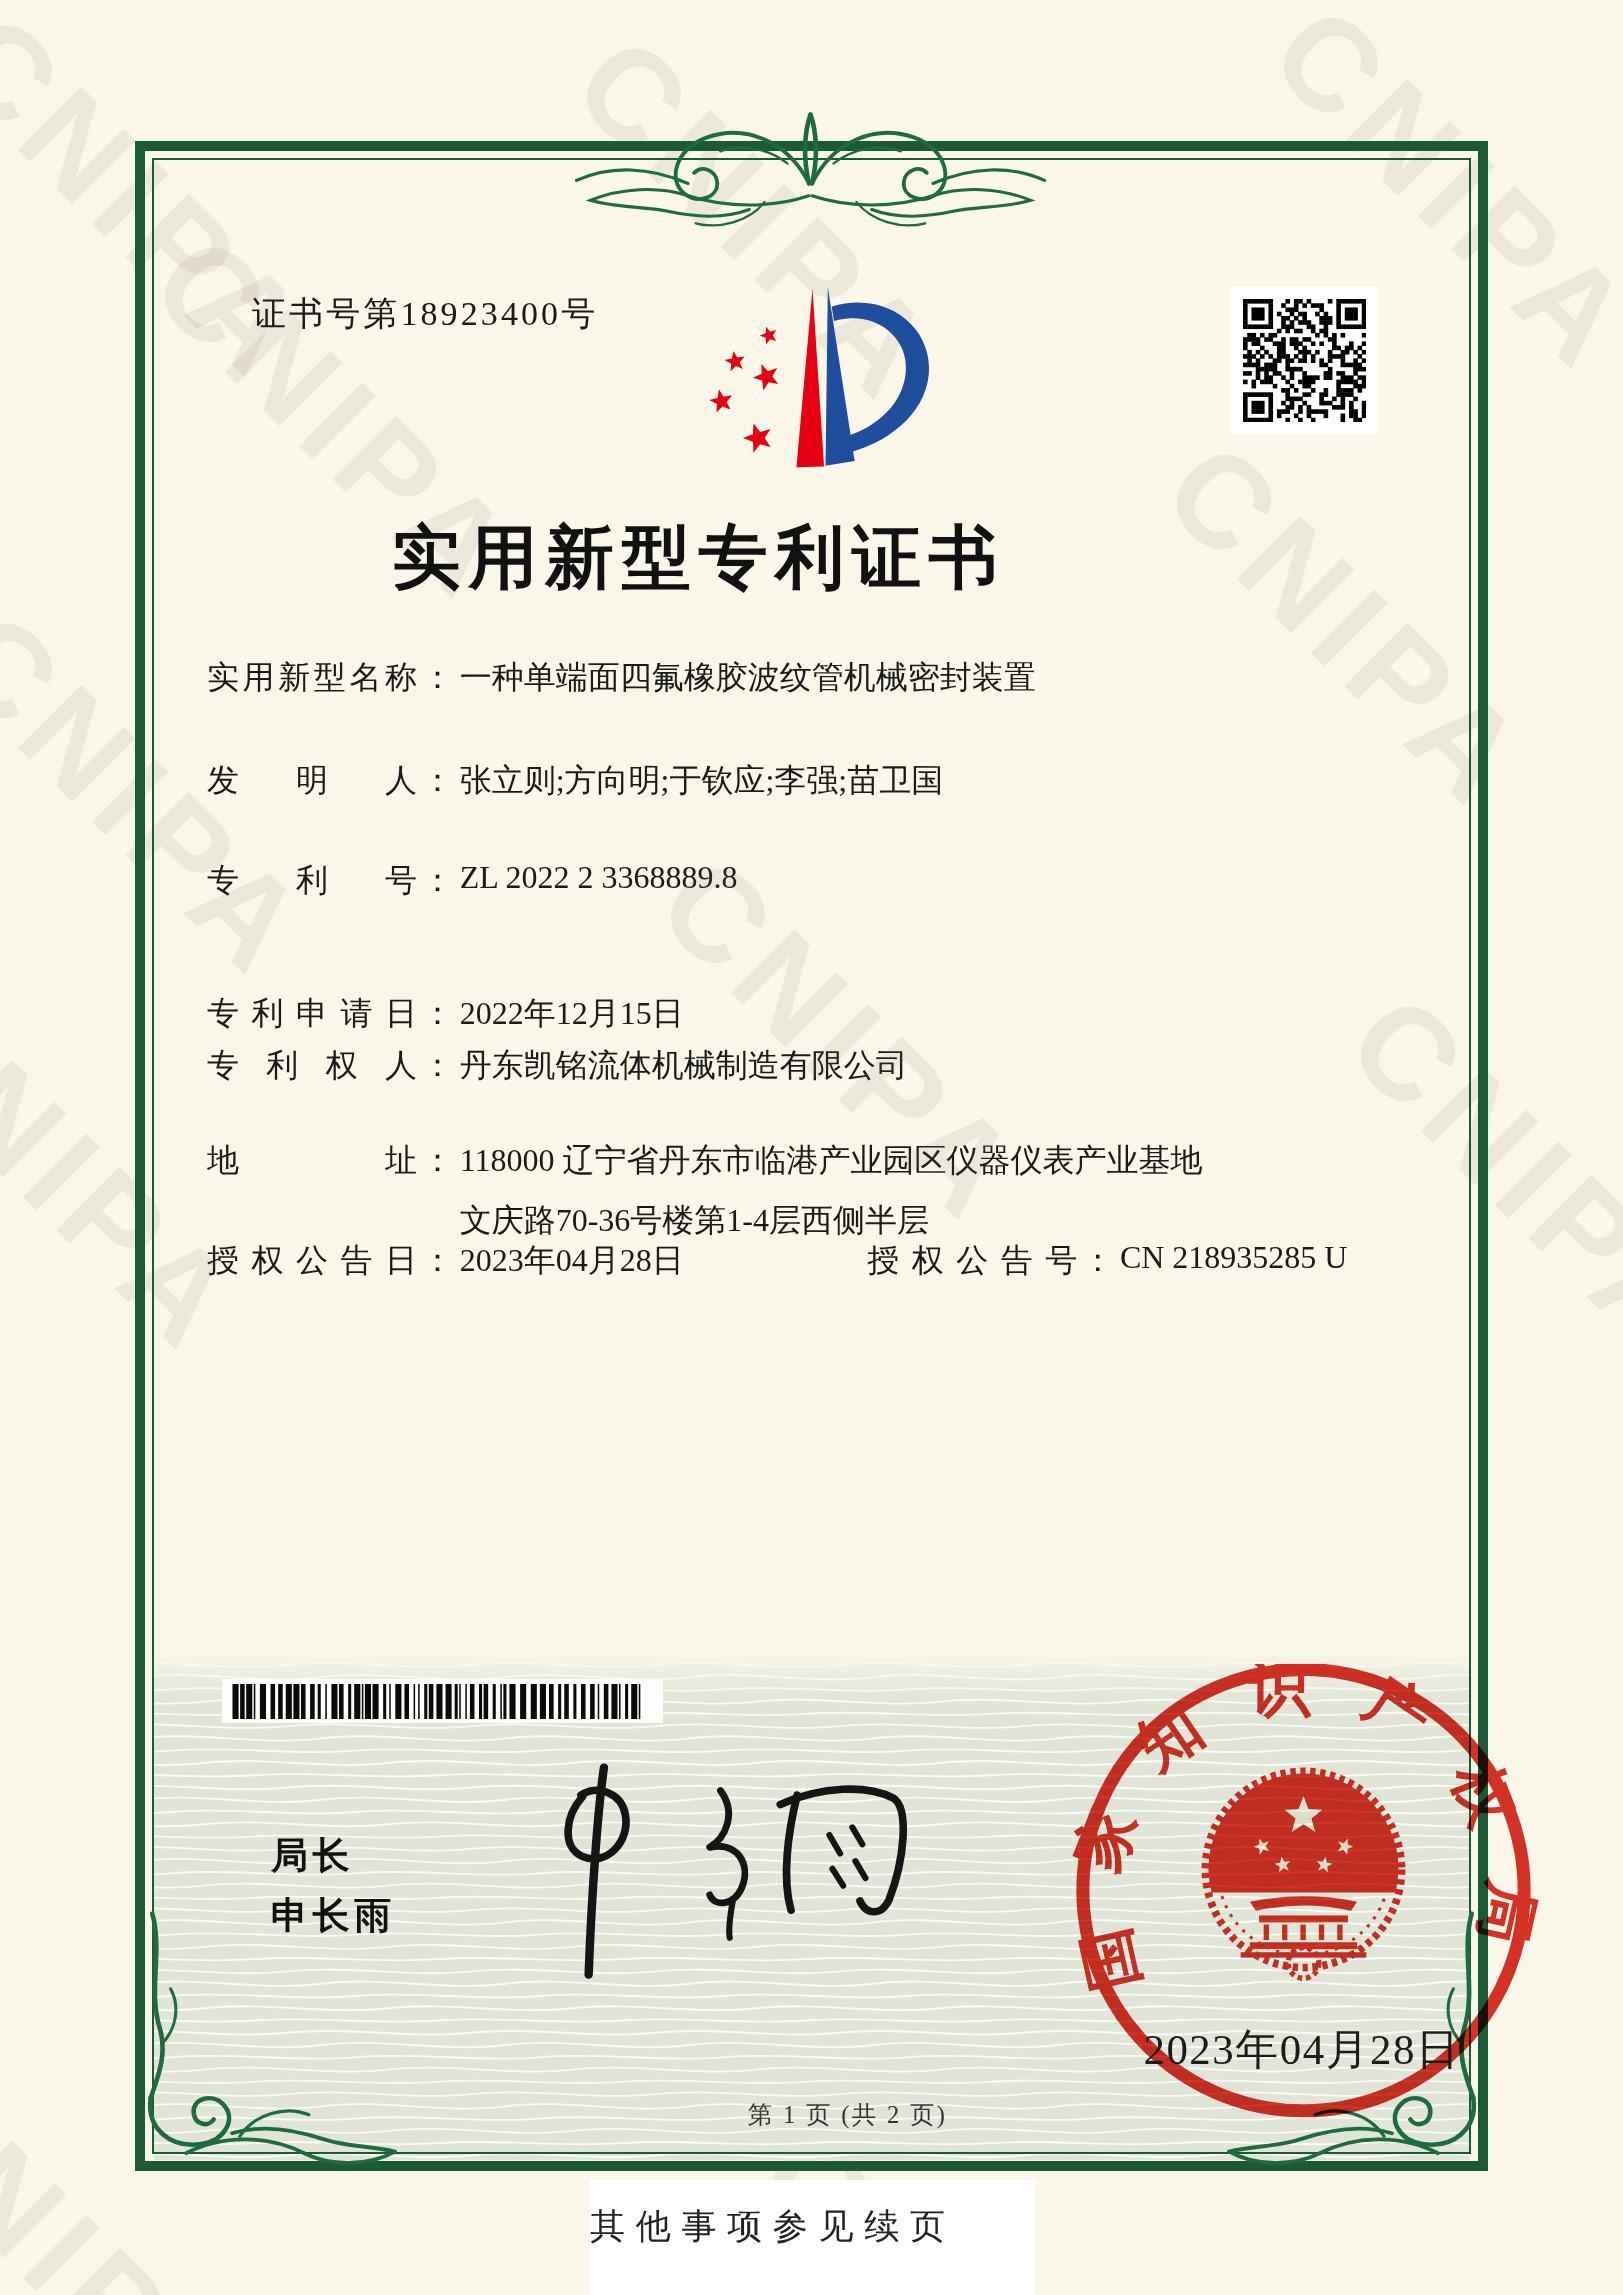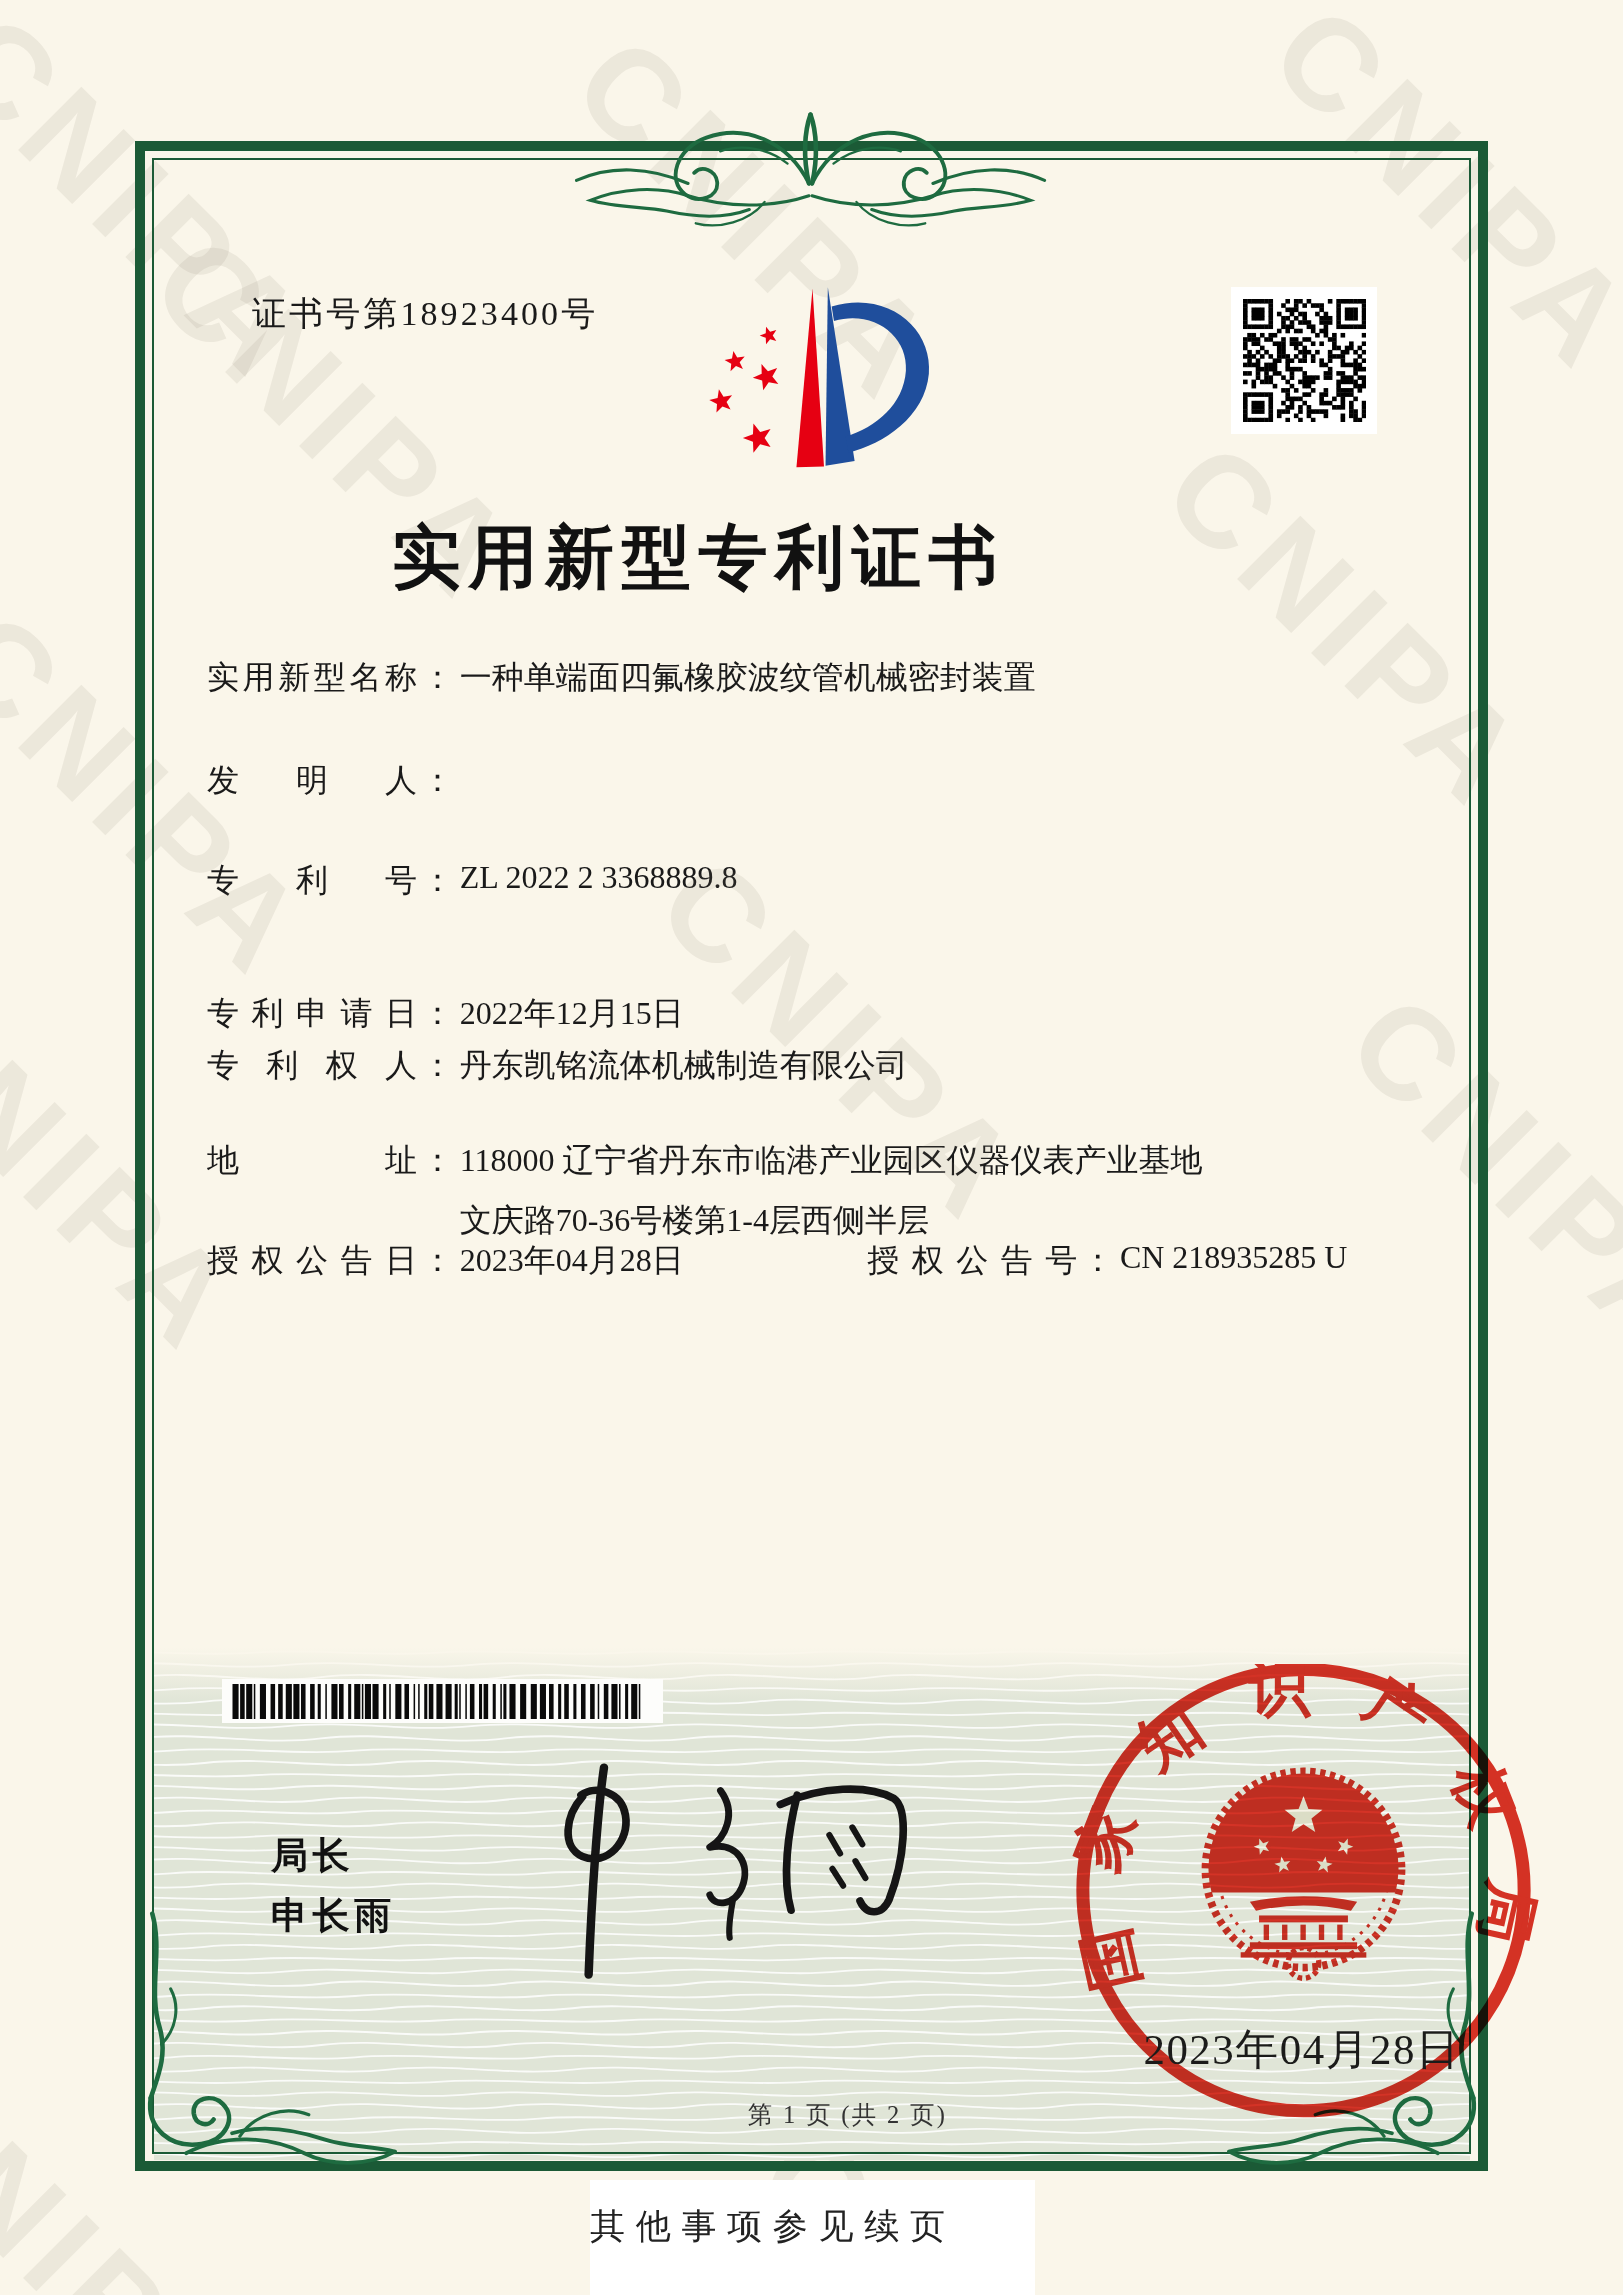--- a/index.html
+++ b/index.html
@@ -586,20 +586,21 @@
   <div class="content" id="title">实用新型专利证书</div>
 
   <div class="field-row" style="top:656px">
     <span class="flabel">实用新型名称</span>
     <span class="fcolon">：</span>
     <span class="fvalue">一种单端面四氟橡胶波纹管机械密封装置</span>
   </div>
   <div class="field-row" style="top:759px">
     <span class="flabel">发明人</span>
     <span class="fcolon">：</span>
+    <span class="fvalue">张立则;方向明;于钦应;李强;苗卫国</span>
   </div>
   <div class="field-row" style="top:859px">
     <span class="flabel">专利号</span>
     <span class="fcolon">：</span>
     <span class="fvalue">ZL 2022 2 3368889.8</span>
   </div>
   <div class="field-row" style="top:992px">
     <span class="flabel">专利申请日</span>
     <span class="fcolon">：</span>
     <span class="fvalue">2022年12月15日</span>

